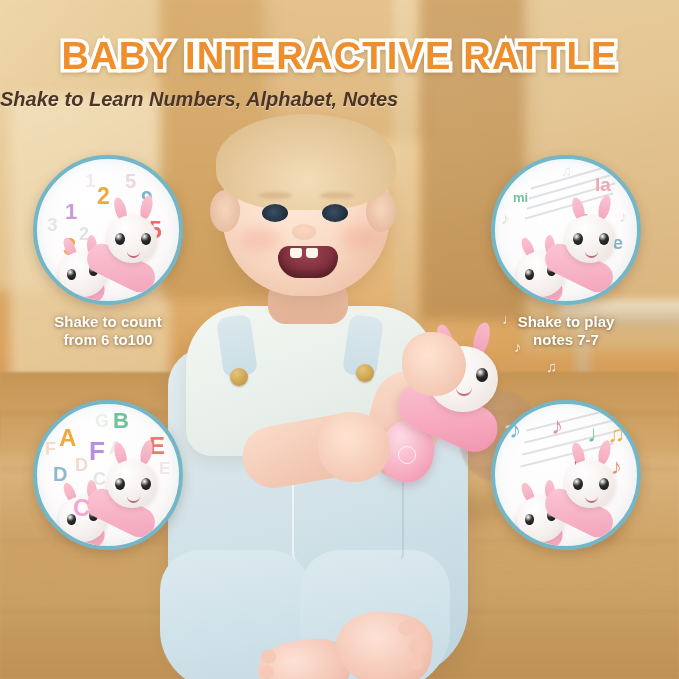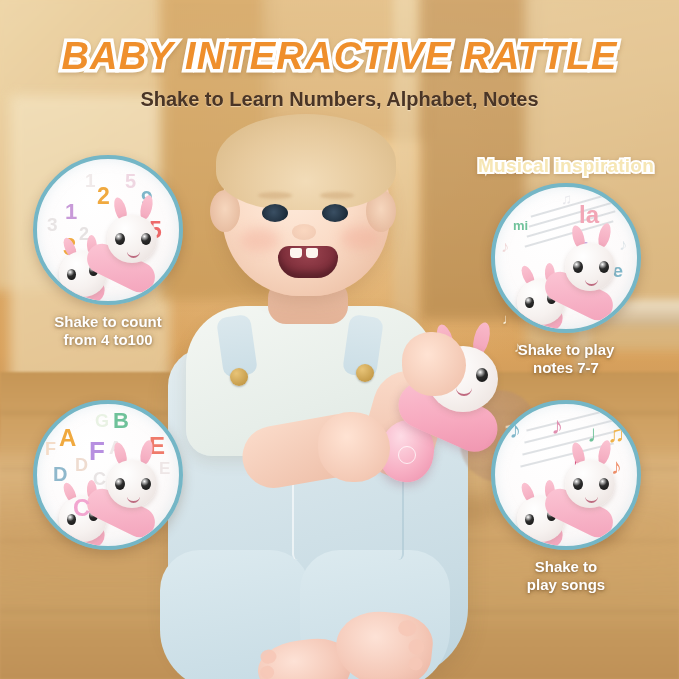--- a/index.html
+++ b/index.html
@@ -199,26 +199,26 @@
 
   
   .title{
     position:absolute;left:0;right:0;top:35px;text-align:center;
     font-family:"Liberation Sans", sans-serif;
     font-weight:bold;font-size:38px;letter-spacing:1.2px;
     color:#ef8f2c;
     -webkit-text-stroke:7px #ffffff;
     paint-order:stroke fill;
     filter:drop-shadow(0 2px 2px rgba(130,85,35,.28));
-    font-style:italic;
   }
   .subtitle{
-    position:absolute;left:0;right:0;top:88px;text-align:center;
+    position:absolute;left:0;right:0;top:88px;text-align:left;
     font-size:20px;font-weight:bold;color:#4a3526;
     text-shadow:0 1px 1px rgba(255,248,230,.5);
+    font-style:italic;
   }
 
   
   .feature{position:absolute;width:200px;text-align:center;}
   .feature .cat{
     font-size:19px;font-weight:bold;letter-spacing:.2px;
     color:#f6e6b4;
     -webkit-text-stroke:4px #ffffff;
     paint-order:stroke fill;
     filter:drop-shadow(0 1px 2px rgba(120,80,35,.3));
@@ -388,32 +388,31 @@
         <div class="mhandle"></div>
           <div class="mear l"></div>
           <div class="mear r"></div>
         <div class="mh"></div>
           <div class="me l"></div>
           <div class="me r"></div>
           <div class="ms"></div>
       </div>
     </div>
     <div class="caption">Shake to count
-from 4 to100</div>
+from 6 to100</div>
   </div>
 
   <div class="feature" style="left:466px;top:155px;">
-    <div class="cat">Musical inspiration</div>
     <div class="bubble">
       <div class="staff-line" style="left:34px;top:16px;width:92px;transform:rotate(-16deg);"></div>
       <div class="staff-line" style="left:32px;top:26px;width:92px;transform:rotate(-16deg);"></div>
       <div class="staff-line" style="left:30px;top:36px;width:92px;transform:rotate(-16deg);"></div>
       <div class="staff-line" style="left:28px;top:46px;width:92px;transform:rotate(-16deg);"></div>
       <div class="glyph" style="left:18px;top:32px;font-size:13px;color:#6fc29a;">mi</div>
-      <div class="glyph" style="left:84px;top:16px;font-size:24px;color:#f2a6b6;">la</div>
+      <div class="glyph" style="left:100px;top:16px;font-size:19px;color:#f2a6b6;">la</div>
       <div class="glyph" style="left:86px;top:52px;font-size:19px;color:#c9a6e0;">fa</div>
       <div class="glyph" style="left:110px;top:74px;font-size:19px;color:#7fb6c9;">re</div>
       <div class="glyph" style="left:62px;top:84px;font-size:19px;color:#f19a9a;">do</div>
       <div class="glyph" style="left:6px;top:52px;font-size:16px;color:#f0d8d8;">♪</div>
       <div class="glyph" style="left:124px;top:50px;font-size:16px;color:#dfe6ea;">♪</div>
       <div class="glyph" style="left:66px;top:4px;font-size:15px;color:#e8e8ec;">♫</div>
       <div class="mini">
         <div class="mhandle2"></div>
           <div class="mear2 l"></div>
           <div class="mear2 r"></div>
@@ -486,17 +485,15 @@
           <div class="me2 r"></div>
         <div class="mhandle"></div>
           <div class="mear l"></div>
           <div class="mear r"></div>
         <div class="mh"></div>
           <div class="me l"></div>
           <div class="me r"></div>
           <div class="ms"></div>
       </div>
     </div>
-    <div class="caption">Shake to
-play songs</div>
   </div>
 
 </div>
 
 </body></html>

